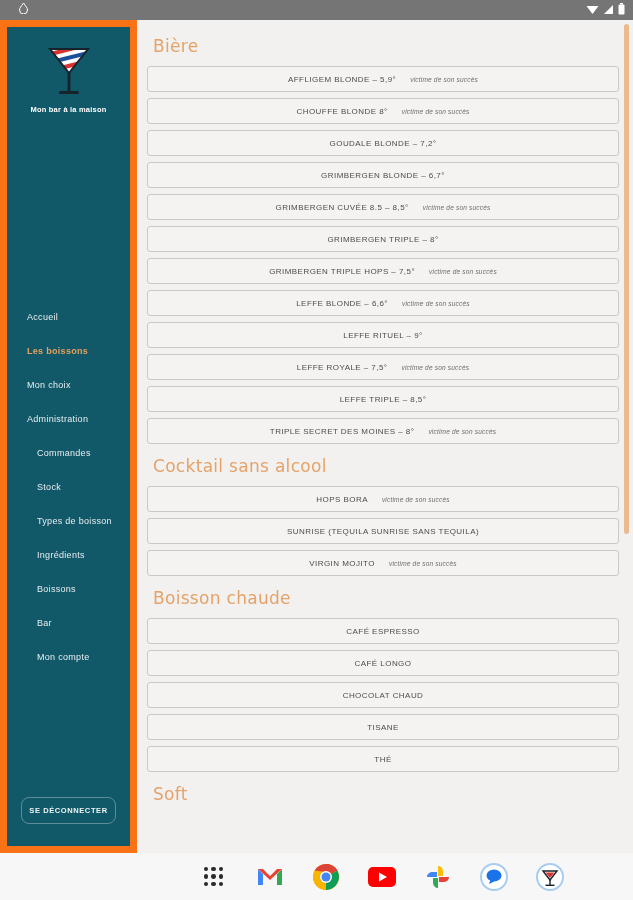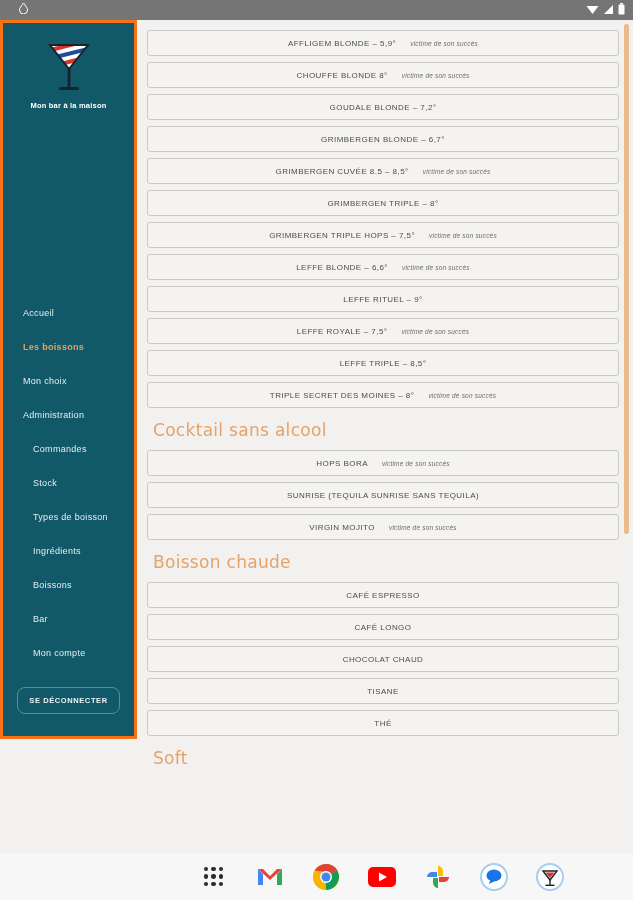--- a/index.html
+++ b/index.html
@@ -29,23 +29,23 @@
   
   #app {
     position: relative;
     width: 633px; height: 833px;
     display: flex;
     background: #f2f1ef;
   }
 
   
   #sidebar {
-    width: 137px; height: 719px;
+    width: 137px; height: 833px;
     background: #115868;
-    border: 3px solid #f97316;
+    border: 7px solid #f97316;
     display: flex; flex-direction: column;
     flex: 0 0 137px;
   }
   #brand {
     padding: 16px 6px 10px;
     display: flex; flex-direction: column; align-items: center;
   }
   #brand .logo { width: 46px; height: 56px; }
   #brand .brand-name {
     margin-top: 6px;
@@ -240,20 +240,21 @@
       </div>
     <div id="nav-spacer"></div>
 
     <div id="logout-wrap">
       <button id="logout-btn">SE DÉCONNECTER</button>
     </div>
   </div>
 
   <div id="content">
     <div id="sections">
+        <div class="section-title">Bière</div>
         <div class="drink-row">
           <span class="drink-name">AFFLIGEM BLONDE – 5,9°</span>
           <span class="drink-note">victime de son succès</span>
         </div>
         <div class="drink-row">
           <span class="drink-name">CHOUFFE BLONDE 8°</span>
           <span class="drink-note">victime de son succès</span>
         </div>
         <div class="drink-row">
           <span class="drink-name">GOUDALE BLONDE – 7,2°</span>

